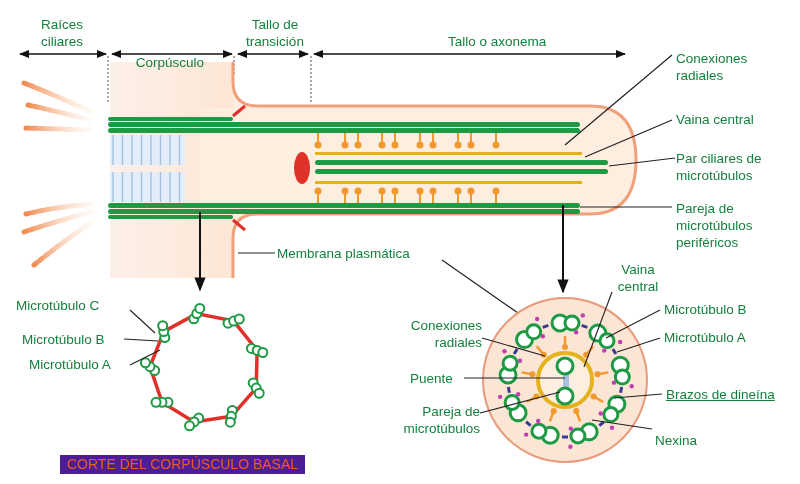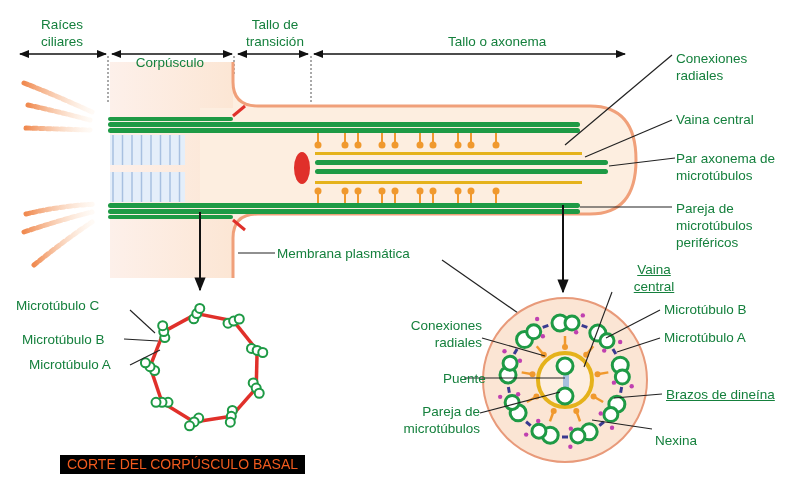--- a/index.html
+++ b/index.html
@@ -1,21 +1,21 @@
 <!DOCTYPE html>
 <html><head>
 <meta charset="utf-8">
 <style>
   html, body { margin:0; padding:0; background:#ffffff; }
   body { width:800px; height:484px; overflow:hidden; position:relative;
          font-family:"Liberation Sans", sans-serif; color:#333; }
   #stage { position:absolute; left:0; top:0; width:800px; height:484px; }
   .lbl { position:absolute; font-size:13.5px; line-height:17px; color:#15803d; white-space:nowrap; }
   .ctr { text-align:center; }
-  .caption { position:absolute; background:#000000; color:#f05a1e; font-size:14px;
+  .caption { position:absolute; background:#4c1d95; color:#f05a1e; font-size:14px;
              line-height:19px; padding:0 7px; white-space:nowrap; }
 </style>
 </head>
 <body>
 
 <div id="stage">
 <svg id="svg" width="800" height="484" viewBox="0 0 800 484" xmlns="http://www.w3.org/2000/svg">
   <defs>
     <marker id="ah" viewBox="0 0 10 10" refX="9" refY="5" markerWidth="7" markerHeight="7" orient="auto-start-reverse">
       <path d="M0,1 L10,5 L0,9 z" fill="#111"></path>
@@ -291,47 +291,47 @@
 </div>
 <div class="lbl" style="left:400px;top:33px;margin-left:48px;">Tallo o axonema</div>
 
 
 <div class="lbl" style="left:676px;top:50px;">
   <div>Conexiones</div>
   <div>radiales</div>
 </div>
 <div class="lbl" style="left:676px;top:111px;">Vaina central</div>
 <div class="lbl" style="left:676px;top:150px;">
-  <div>Par axonema de</div>
+  <div>Par ciliares de</div>
   <div>microtúbulos</div>
 </div>
 <div class="lbl" style="left:676px;top:200px;">
   <div>Pareja de</div>
   <div>microtúbulos</div>
   <div>periféricos</div>
 </div>
 <div class="lbl" style="left:277px;top:245px;">Membrana plasmática</div>
 
 
 <div class="lbl" style="left:16px;top:297px;">Microtúbulo C</div>
 <div class="lbl" style="left:22px;top:331px;">Microtúbulo B</div>
 <div class="lbl" style="left:29px;top:356px;">Microtúbulo A</div>
 <div class="caption" style="left:60px;top:455px;">CORTE DEL CORPÚSCULO BASAL</div>
 
 
-<div class="lbl ctr" style="left:626px;top:261px;width:56px;text-decoration:underline;">
+<div class="lbl ctr" style="left:610px;top:261px;width:56px;">
   <div>Vaina</div>
   <div>central</div>
 </div>
 <div class="lbl" style="left:664px;top:301px;">Microtúbulo B</div>
 <div class="lbl" style="left:664px;top:329px;">Microtúbulo A</div>
 <div class="lbl" style="left:392px;top:317px;text-align:right;width:90px;">
   <div>Conexiones</div>
   <div>radiales</div>
 </div>
-<div class="lbl" style="left:410px;top:370px;margin-left:33px;">Puente</div>
+<div class="lbl" style="left:410px;top:370px;">Puente</div>
 <div class="lbl" style="left:385px;top:403px;text-align:right;width:95px;">
   <div>Pareja de</div>
   <div>microtúbulos</div>
 </div>
 <div class="lbl" style="left:666px;top:386px;text-decoration:underline;">Brazos de dineína</div>
 <div class="lbl" style="left:655px;top:432px;text-align:right;">Nexina</div>
 </div>
 
 </body></html>

